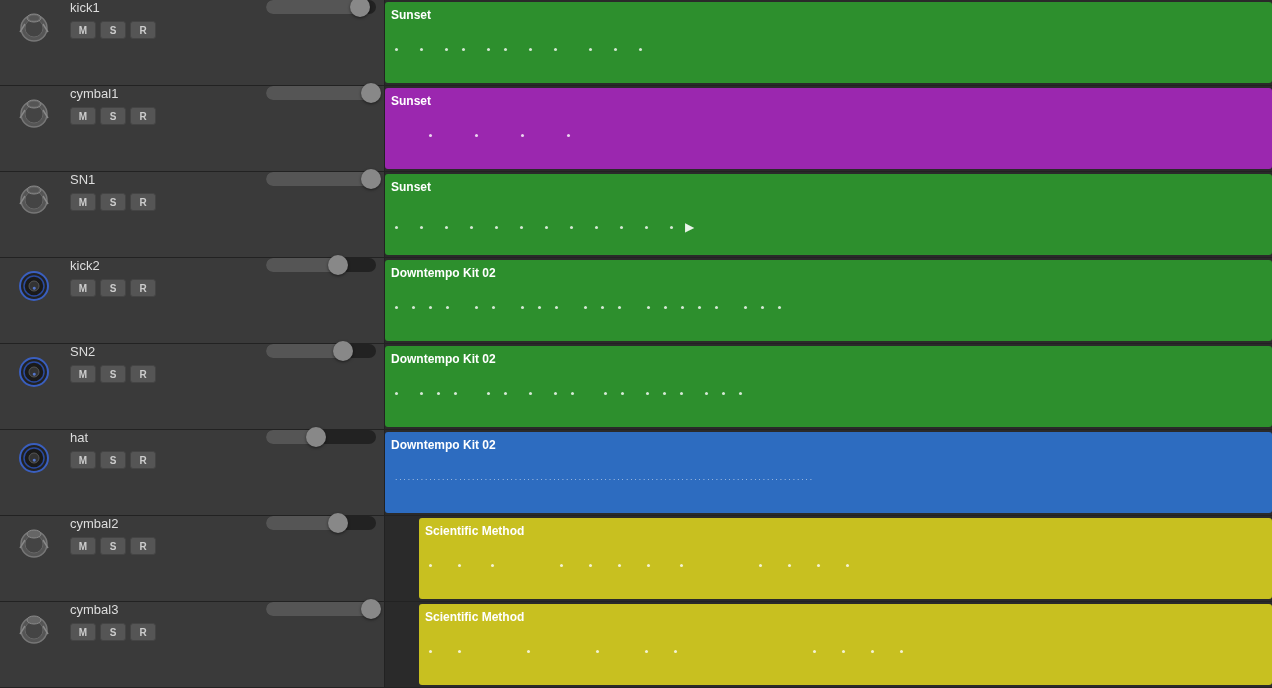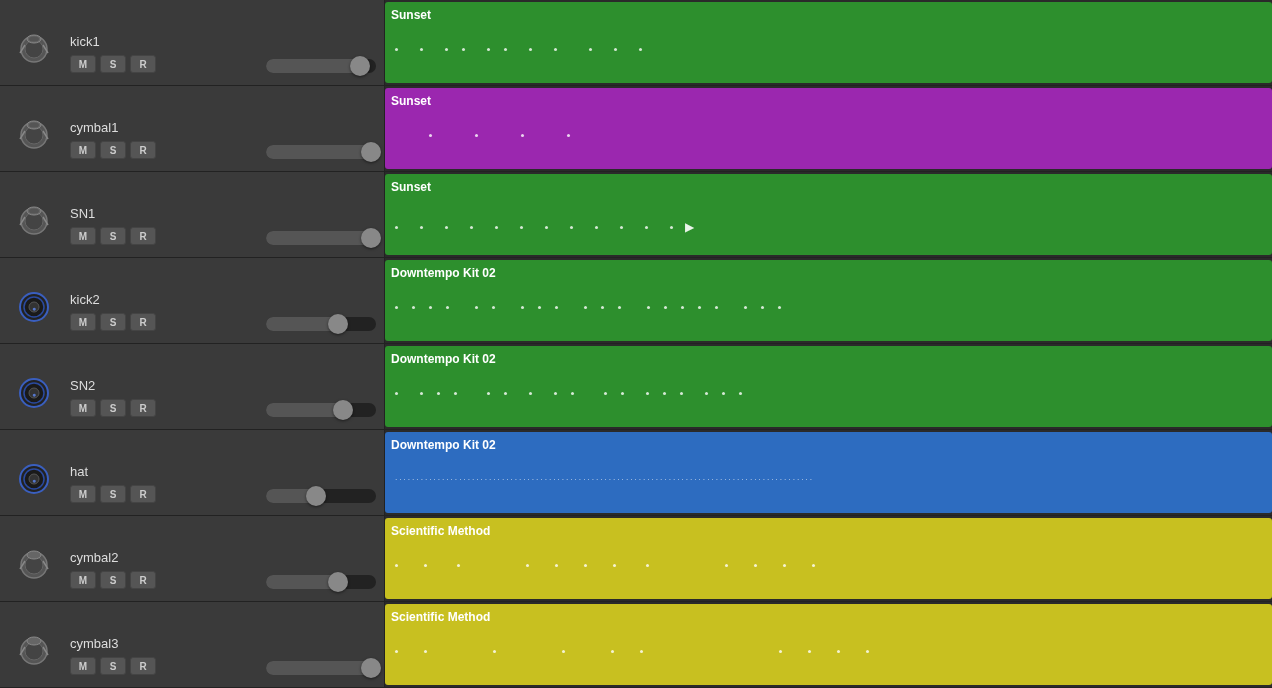--- a/index.html
+++ b/index.html
@@ -18,24 +18,24 @@
       width: 385px;
       min-width: 385px;
       background: #3a3a3a;
       display: flex;
       flex-direction: column;
       border-right: 1px solid #222;
     }
 
     .track-row {
       display: flex;
-      align-items: flex-end;
+      align-items: flex-start;
       height: 87px;
       border-bottom: 1px solid #222;
-      padding: 12px 8px;
+      padding: 0 8px;
       gap: 10px;
     }
 
     .track-icon {
       width: 52px;
       height: 52px;
       display: flex;
       align-items: center;
       justify-content: center;
       flex-shrink: 0;
@@ -138,21 +138,21 @@
       font-size: 12px;
       font-weight: 600;
       color: #fff;
       margin-bottom: 4px;
     }
 
     
     .green { background-color: #2d8f2d; }
     .purple { background-color: #9b27af; }
     .blue { background-color: #2d6cc0; }
-    .yellow { background-color: #c8c020; }
+    .yellow { background-color: #c8c020; margin-left: 34px; }
 
     .pattern-line {
       display: flex;
       align-items: center;
       padding-top: 22px;
       padding-left: 4px;
       gap: 4px;
       overflow: hidden;
     }
 

